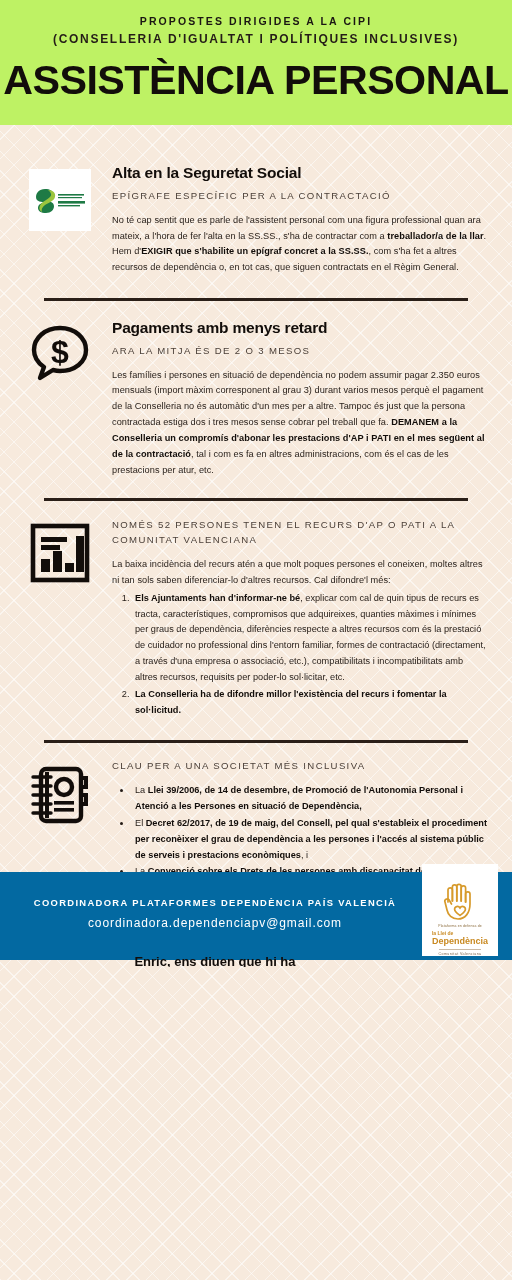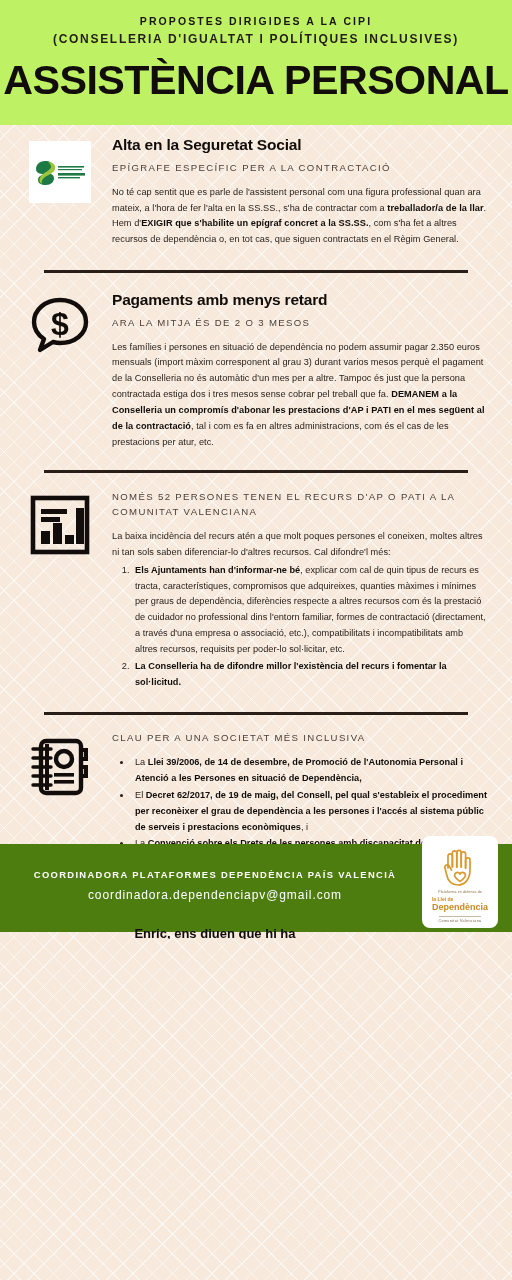--- a/index.html
+++ b/index.html
@@ -62,21 +62,21 @@
   }
 
   
   .content { padding: 0 22px; }
 
   .section {
     display: flex;
     align-items: flex-start;
     gap: 14px;
   }
-  .sec1 { padding-top: 11px; }
+  .sec1 { padding-top: 11px; margin-top: 28px; }
   .sec2 { padding-top: 18px; }
   .sec3 { padding-top: 17px; }
   .sec4 { padding-top: 16px; }
 
   .icon-col {
     width: 76px;
     flex: 0 0 76px;
     padding-top: 5px;
     display: flex;
     justify-content: center;
@@ -141,21 +141,21 @@
     background: #FFFFFF;
     display: flex; align-items: center; justify-content: center;
   }
 
   
   .footer {
     position: absolute;
     left: 0; bottom: 0;
     width: 512px;
     height: 88px;
-    background: #4d7c0f;
+    background: #0369a1;
     z-index: 2;
   }
   .footer-text {
     position: absolute;
     left: 0; top: 24px;
     width: 430px;
     text-align: center;
   }
   .footer-org {
     color: #FFFFFF;
@@ -181,24 +181,23 @@
     font-weight: bold;
     overflow: hidden;
     height: 13px;
   }
   .dep-logo {
     position: absolute;
     right: 14px; top: -8px;
     width: 76px; height: 92px;
     background: #FFFFFF;
     display: flex; flex-direction: column;
-    align-items: center; justify-content: center;
+    align-items: center; justify-content: flex-end;
     padding-top: 6px;
     z-index: 3;
-    border-radius: 8px;
   }
   .dep-cap1 { font-size: 3.4px; color: #8A6A3A; letter-spacing:.2px; margin-top: 2px; }
   .dep-cap2 { font-size: 9px; color: #C98A22; font-weight: bold; line-height: 1.05; }
   .dep-cap2 .sm { font-size: 5px; }
   .dep-cap3 { font-size: 3.6px; color: #7A6248; letter-spacing:.4px; border-top:1px solid #C9B9A4; margin-top:3px; padding-top:2px; }
 </style>
 </head>
 <body>
 
 <div class="texture"></div>

